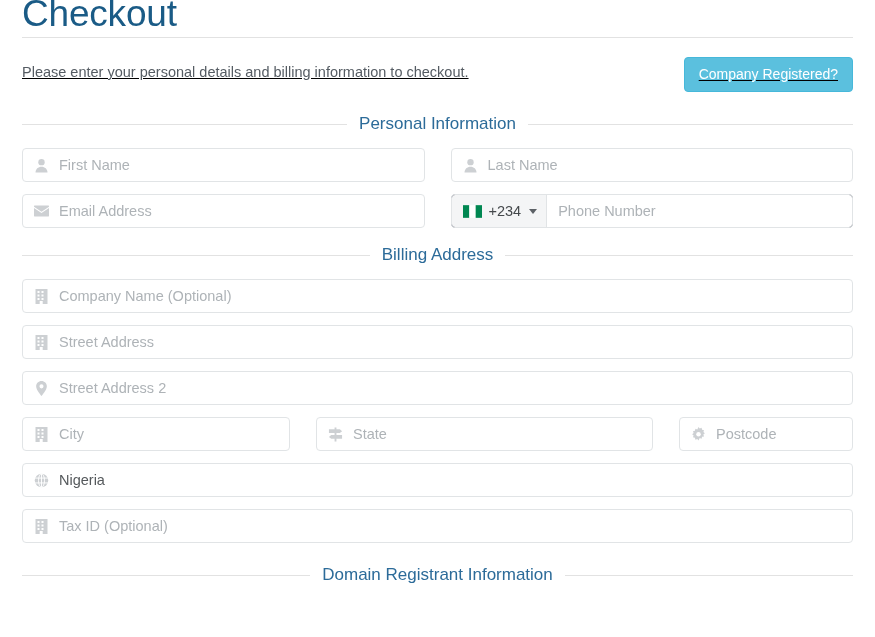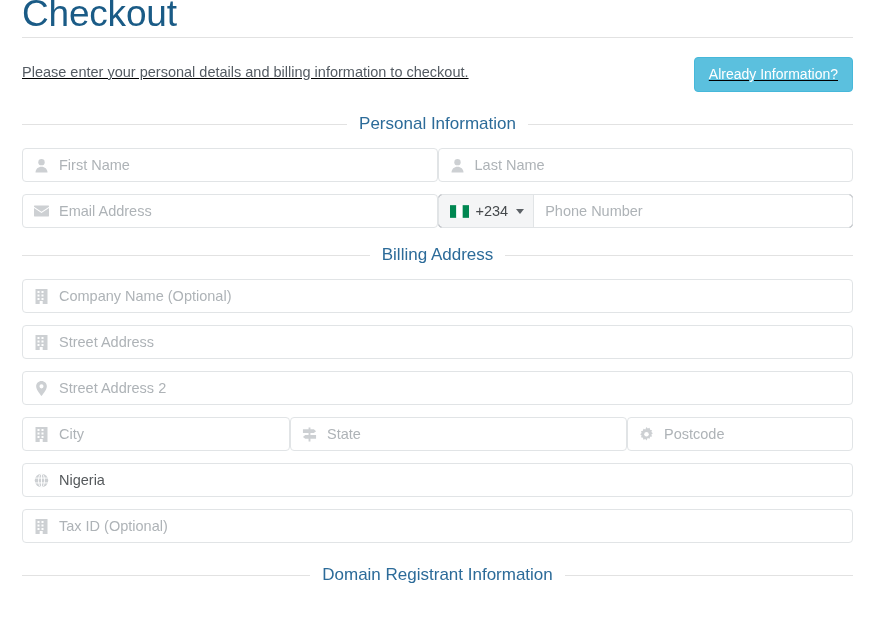--- a/index.html
+++ b/index.html
@@ -88,20 +88,21 @@
     font-size: 17px;
     font-weight: 400;
     color: #2c6b99;
     white-space: nowrap;
     font-family: "Liberation Sans", sans-serif;
   }
 
   
   .row {
     display: flex;
+    gap: 26px;
     margin-bottom: 12px;
   }
 
   .col { flex: 1 1 0; min-width: 0; }
   .col-city { flex: 0 0 268px; }
   .col-state { flex: 0 0 337px; }
   .col-post { flex: 1 1 auto; border-radius: 10px; }
 
   .field {
     position: relative;
@@ -190,21 +191,21 @@
 </head>
 <body>
 
 <div class="page">
 
   <h1 class="page-title">Checkout</h1>
   <hr class="title-rule">
 
   <div class="intro-row">
     <div class="intro-text">Please enter your personal details and billing information to checkout.</div>
-    <button class="btn-registered">Already Information?</button>
+    <button class="btn-registered">Company Registered?</button>
   </div>
 
   <div class="section-legend">
     <span class="line"></span>
     <span class="legend-text">Personal Information</span>
     <span class="line"></span>
   </div>
 
   <div class="row">
     <div class="col">

